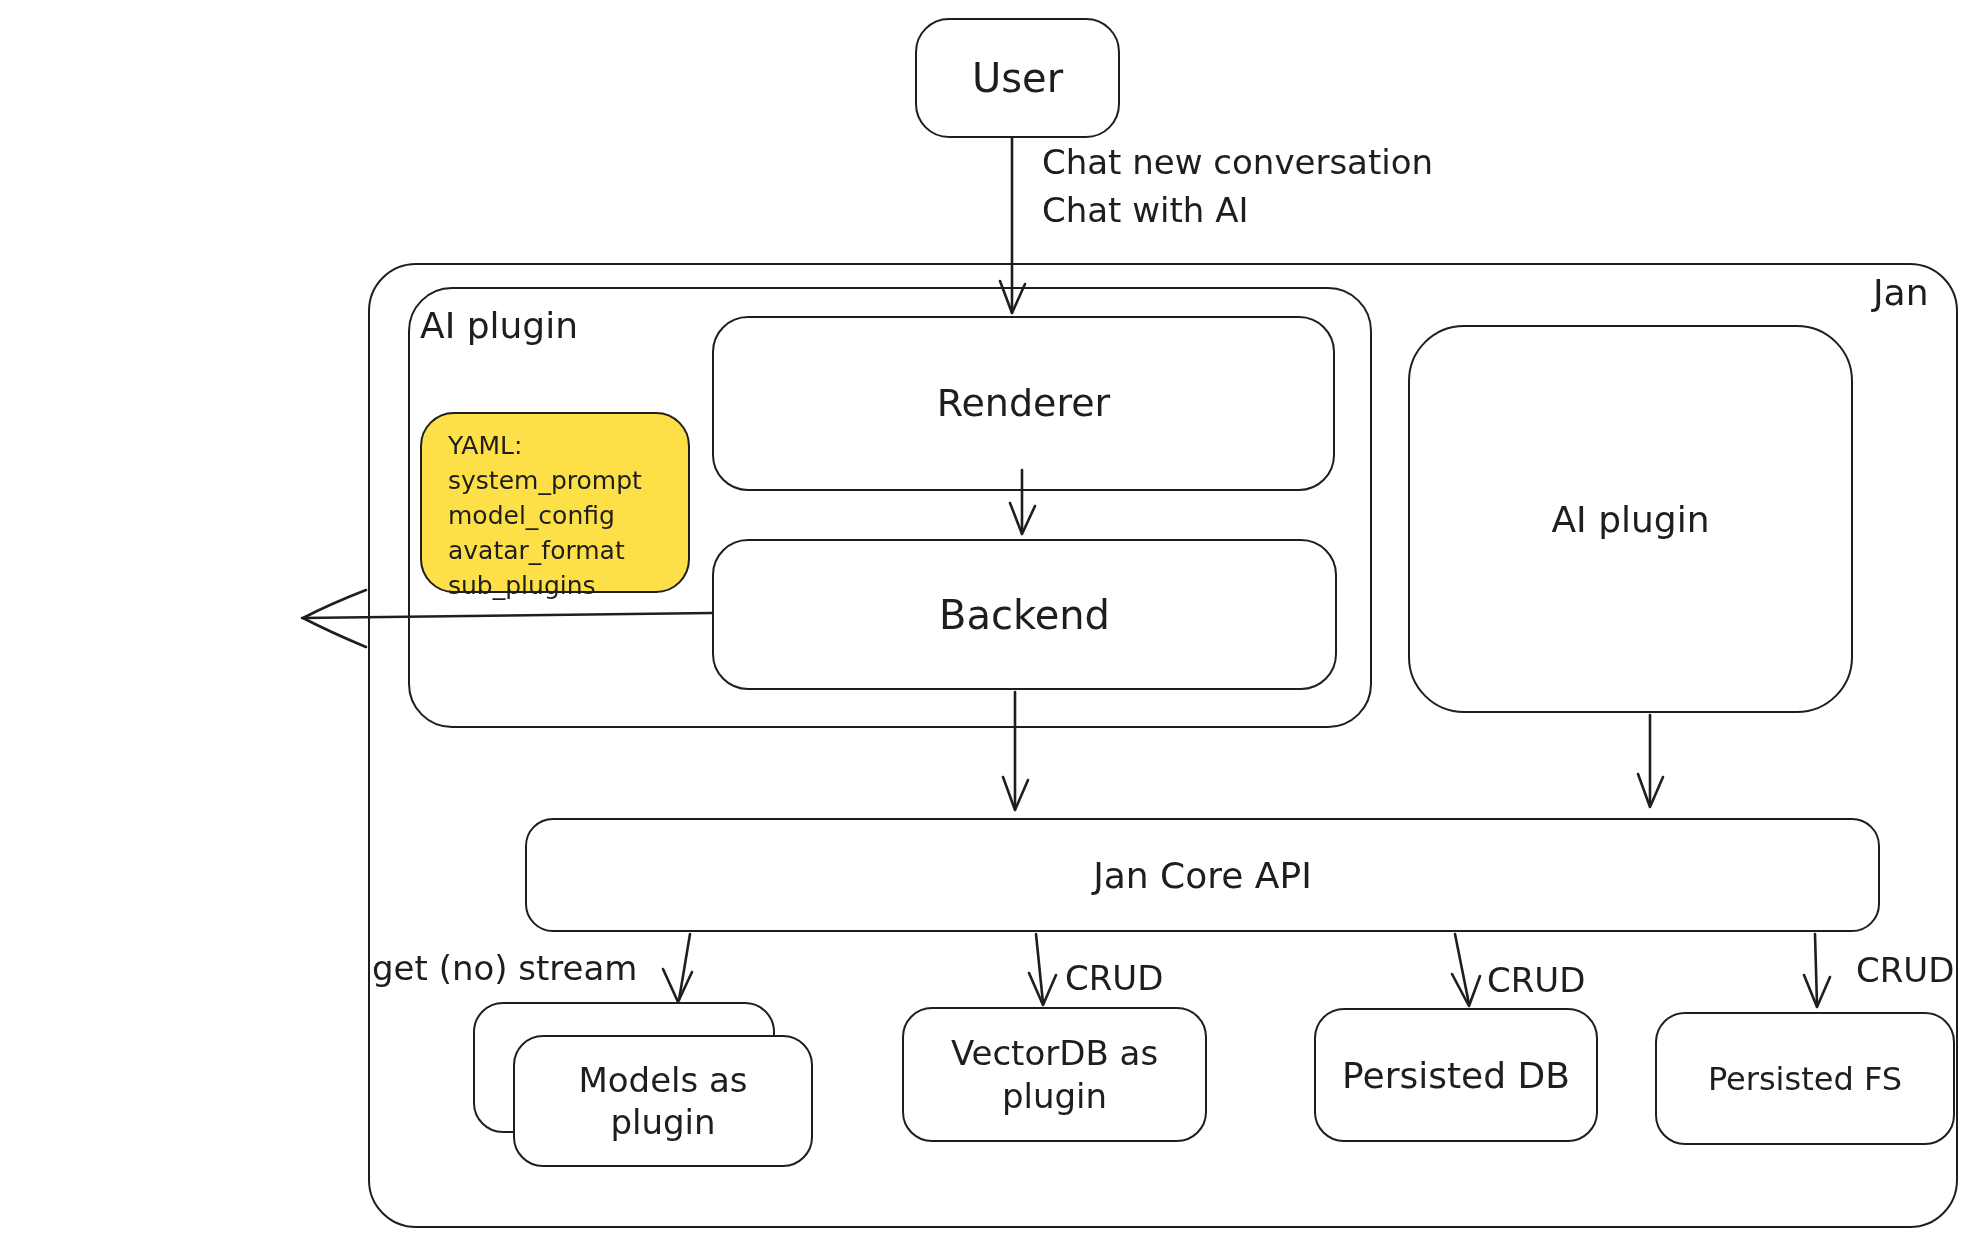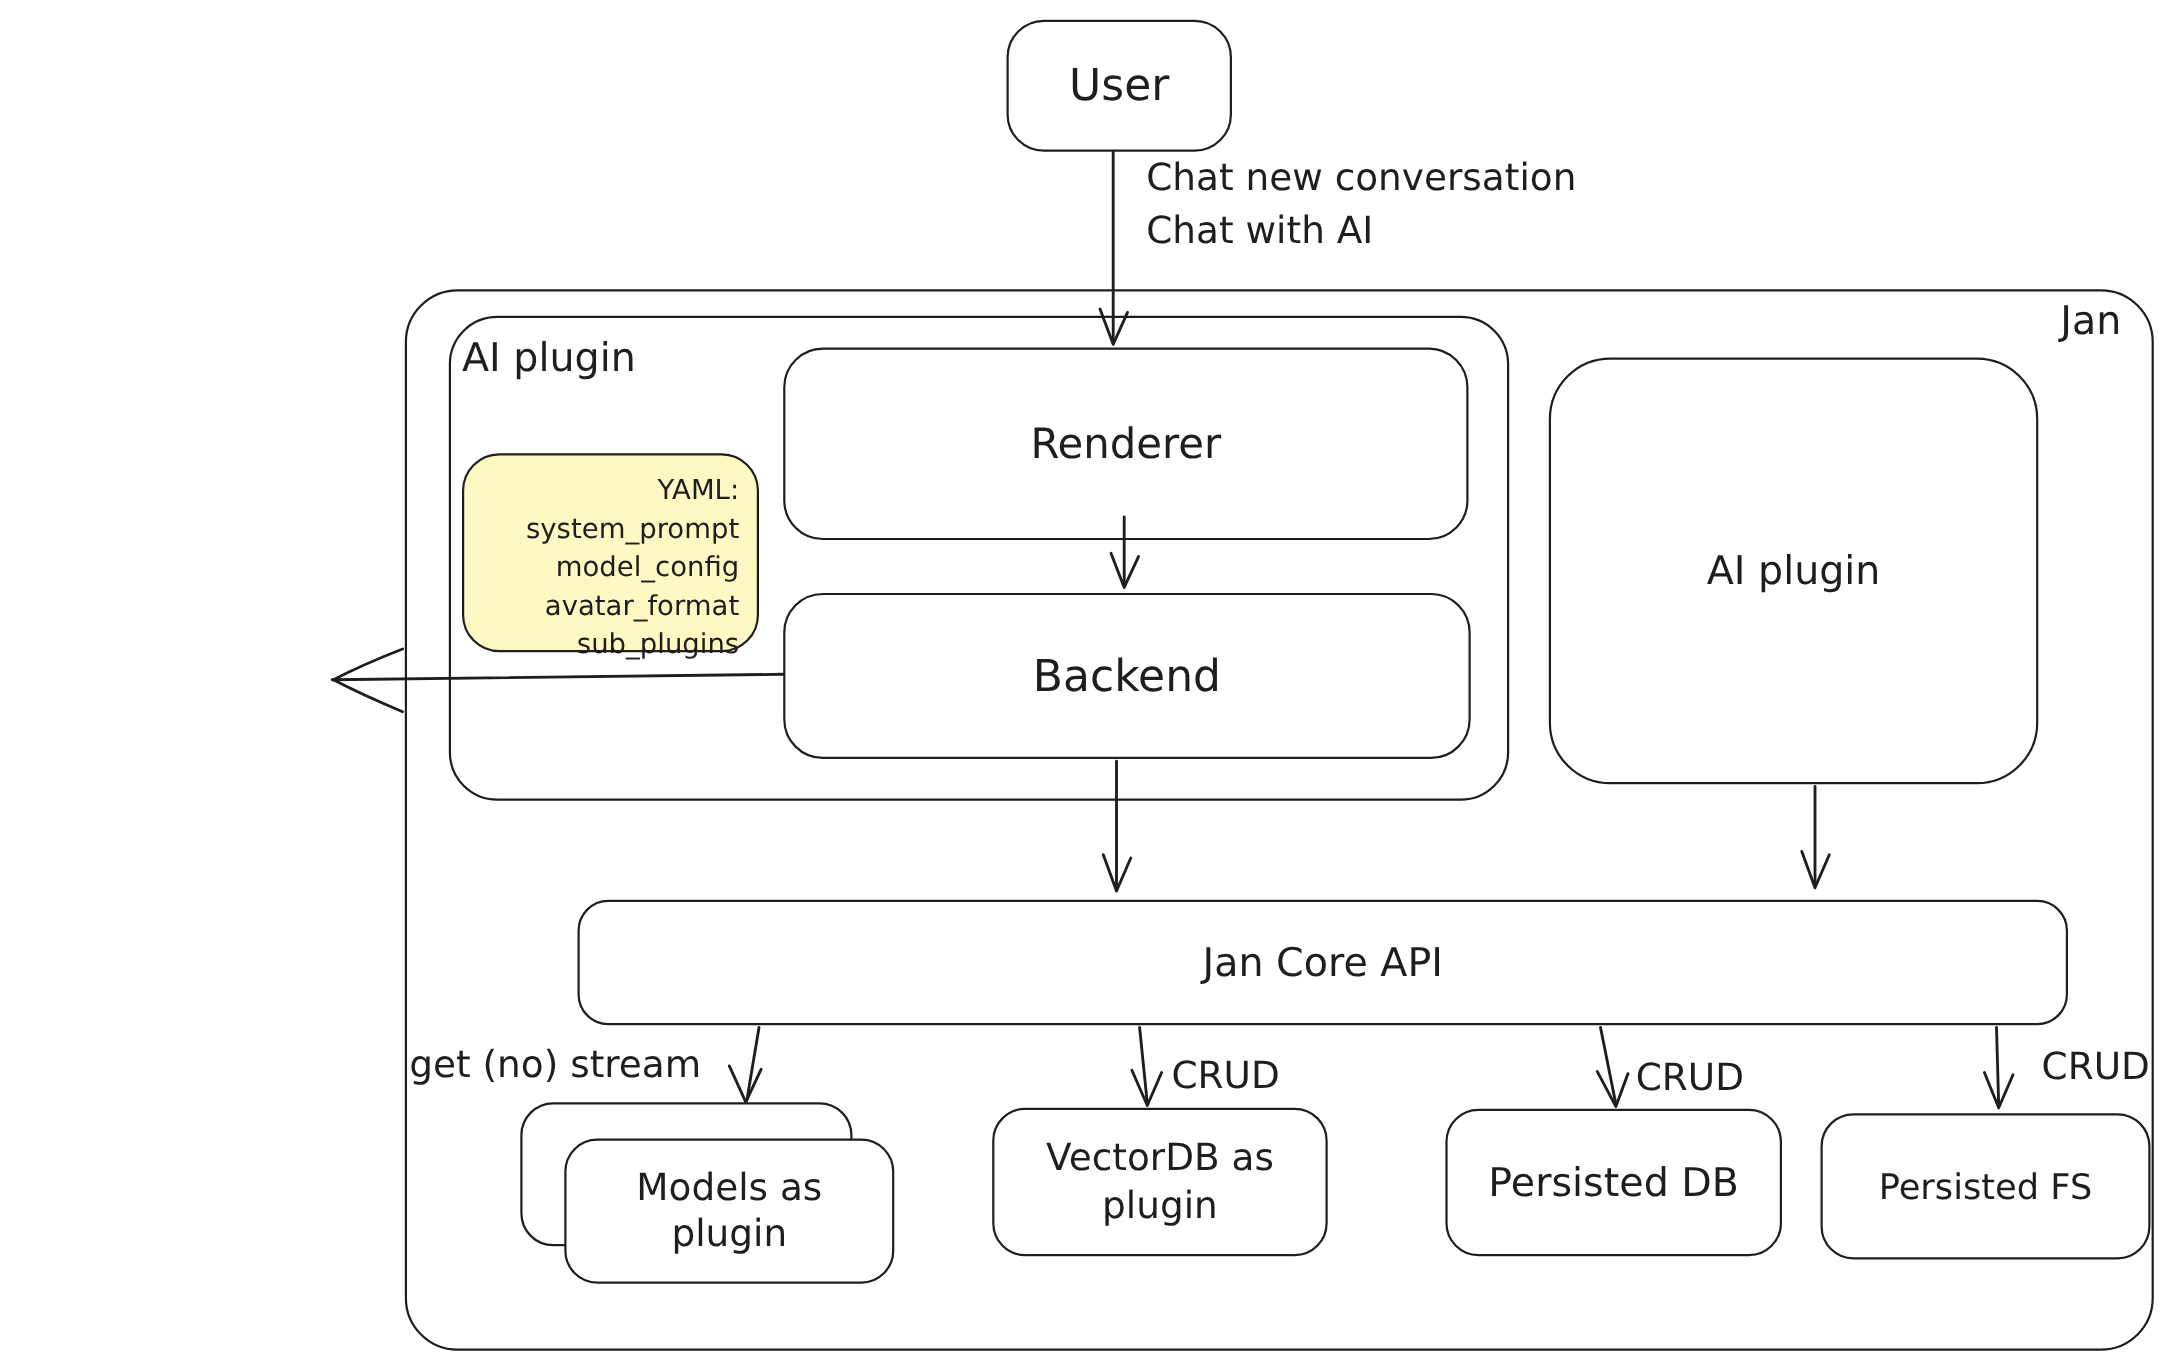--- a/index.html
+++ b/index.html
@@ -23,23 +23,23 @@
     text-align: center;
     line-height: 1.25;
   }
   .container-box { background: transparent; }
   .corner-label { position: absolute; white-space: nowrap; }
   .edge-label { position: absolute; white-space: nowrap; }
   .note-box {
     position: absolute;
     box-sizing: border-box;
     border: 2.4px solid #1e1e1e;
-    background: #fef9c3;
+    background: #fde047;
     padding: 14px 16px 10px 26px;
-    text-align: right;
+    text-align: left;
   }
   .note-line { font-size: 25px; line-height: 35px; white-space: nowrap; }
   svg.arrows {
     position: absolute;
     left: 0; top: 0;
     pointer-events: none;
   }
   svg.arrows path {
     fill: none;
     stroke: #1e1e1e;
@@ -76,21 +76,21 @@
   <div class="box" style="left:1408px; top:325px; width:445px; height:388px; border-radius:56px; font-size:36px;">AI plugin</div>
 
 
   <div class="box" style="left:525px; top:818px; width:1355px; height:114px; border-radius:28px; font-size:36px;">Jan Core API</div>
 
   <div class="box" style="left:473px; top:1002px; width:302px; height:131px; border-radius:30px;"></div>
   <div class="box" style="left:513px; top:1035px; width:300px; height:132px; border-radius:30px; font-size:34px; padding:0 46px;">Models as plugin</div>
 
   <div class="box" style="left:902px; top:1007px; width:305px; height:135px; border-radius:30px; font-size:34px; padding:0 40px;">VectorDB as plugin</div>
 
-  <div class="box" style="left:1314px; top:1008px; width:306px; height:134px; border-radius:30px; font-size:36px;">Persisted DB</div>
+  <div class="box" style="left:1314px; top:1008px; width:284px; height:134px; border-radius:30px; font-size:36px;">Persisted DB</div>
 
   <div class="box" style="left:1655px; top:1012px; width:300px; height:133px; border-radius:30px; font-size:32px;">Persisted FS</div>
 
   <div class="edge-label" style="left:1042px; top:142px; font-size:34px;">Chat new conversation</div>
   <div class="edge-label" style="left:1042px; top:190px; font-size:34px;">Chat with AI</div>
   <div class="edge-label" style="left:372px; top:948px; font-size:34px;">get (no) stream</div>
   <div class="edge-label" style="left:1065px; top:958px; font-size:34px;">CRUD</div>
   <div class="edge-label" style="left:1487px; top:960px; font-size:34px;">CRUD</div>
   <div class="edge-label" style="left:1856px; top:950px; font-size:34px;">CRUD</div>
 

